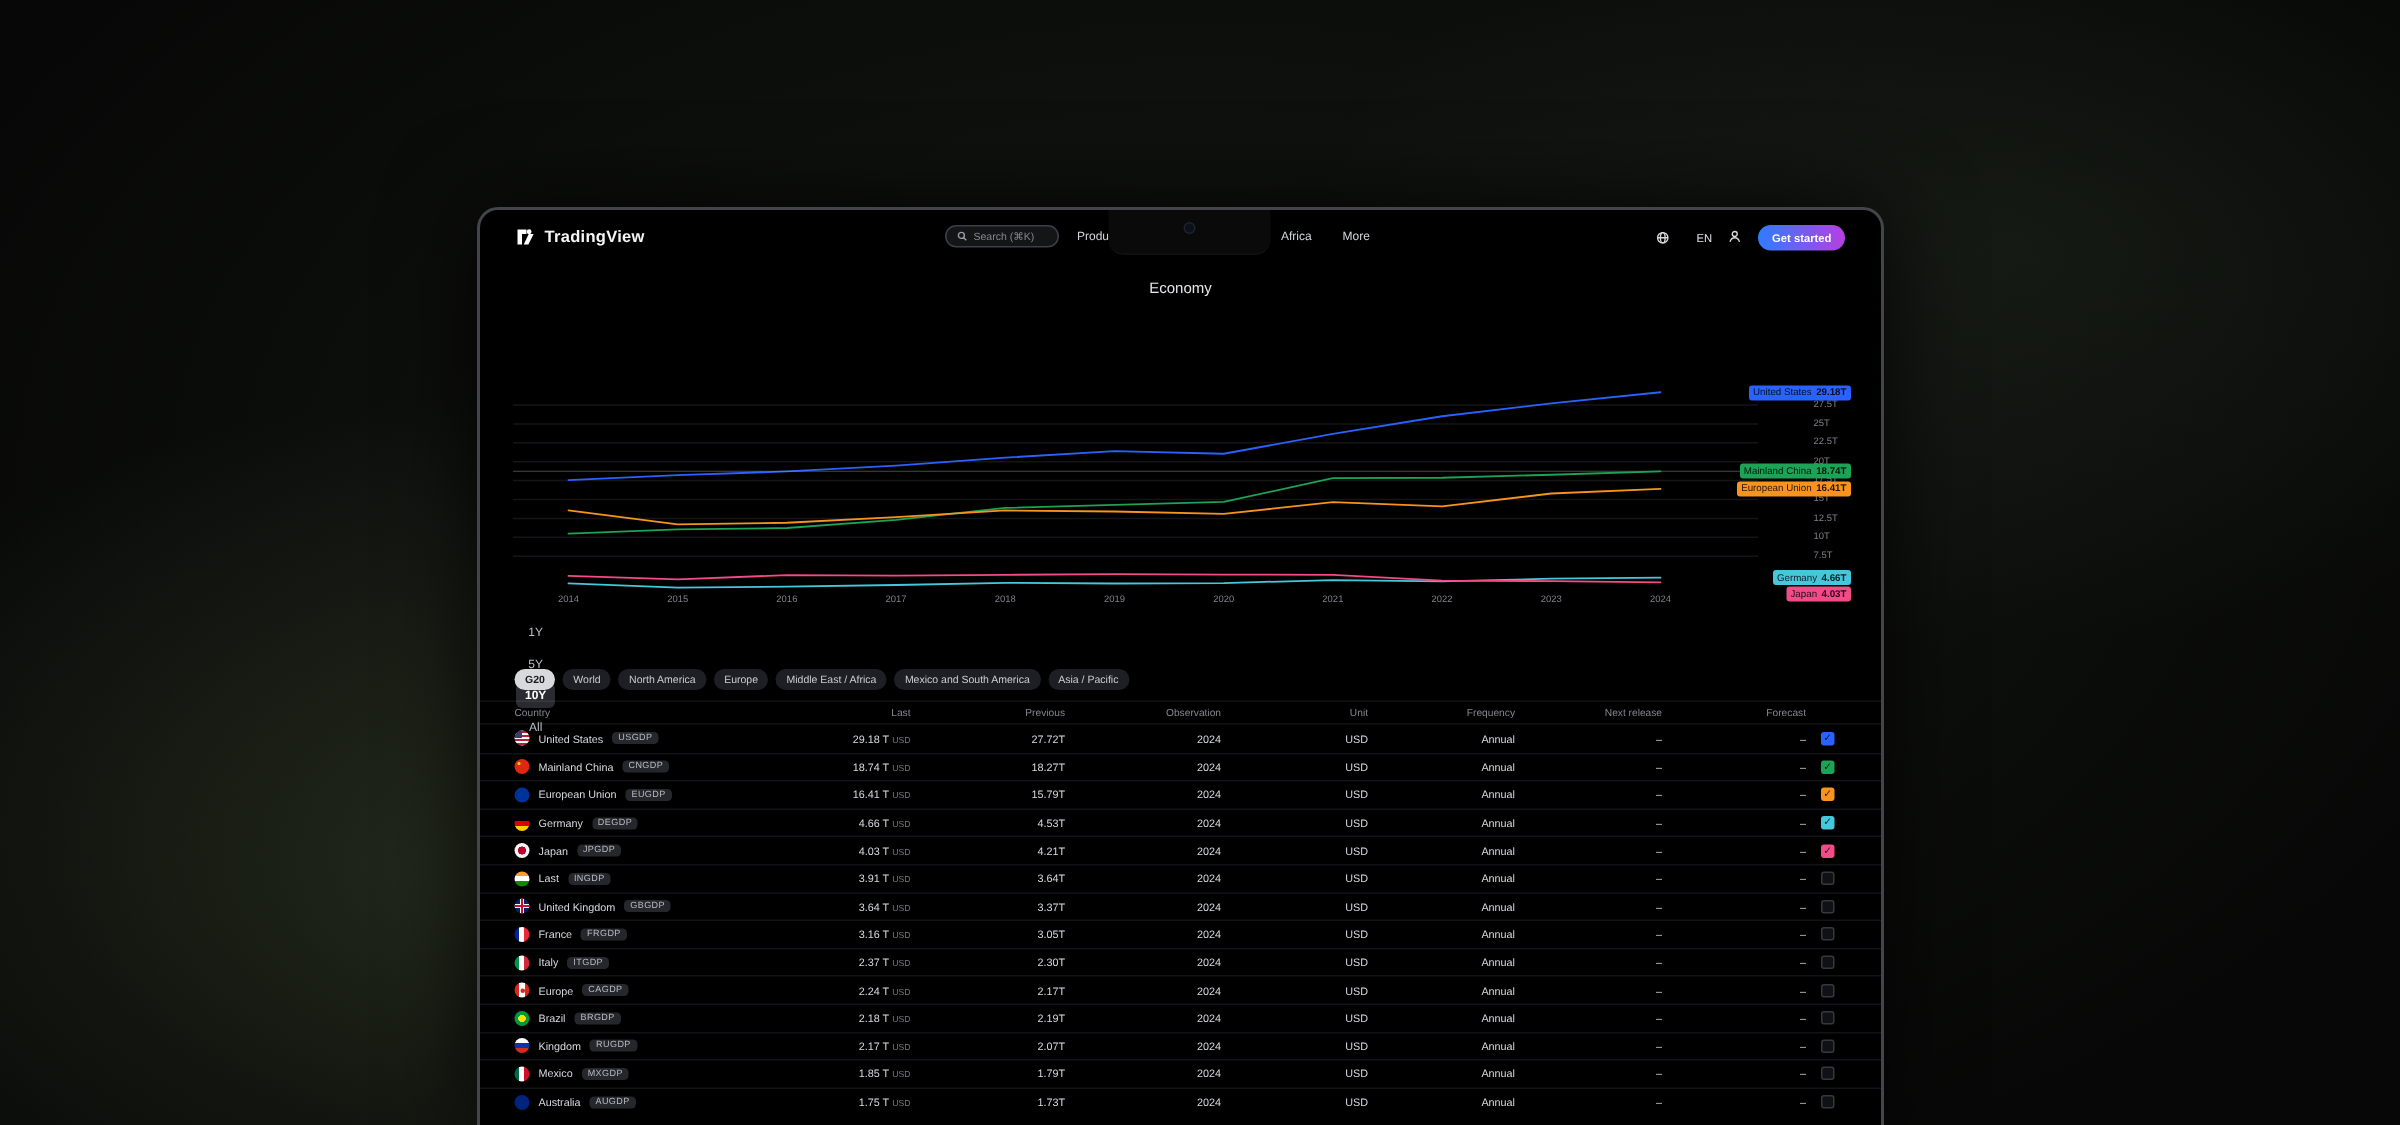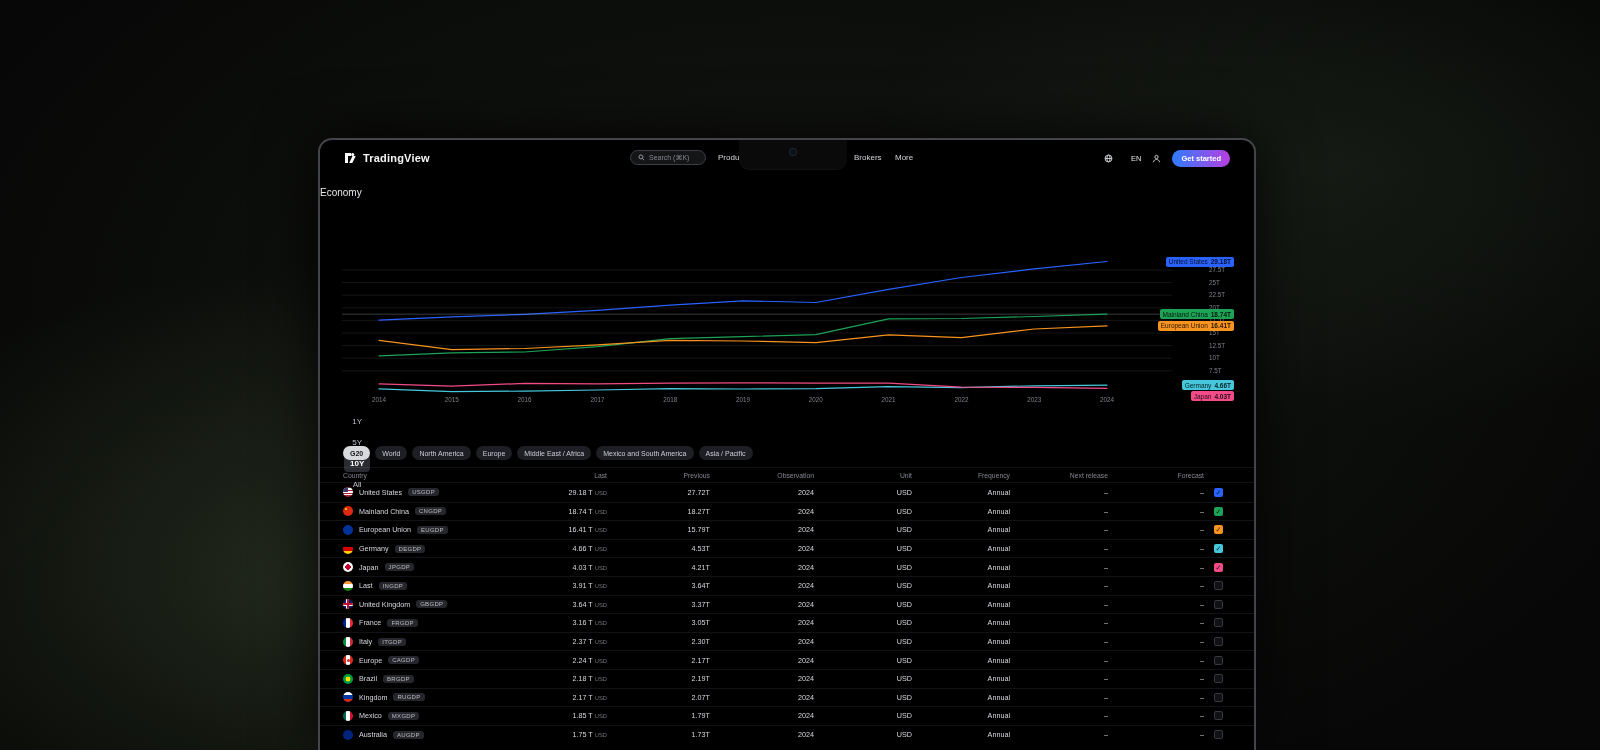--- a/index.html
+++ b/index.html
@@ -37,21 +37,21 @@
     display:flex; align-items:center; gap:4px; padding:0 7px; }
   .search-pill svg { width:7px; height:7px; stroke:#9a9da6; fill:none; stroke-width:1.6; }
   .search-text { color:#84878f; font-size:7px; white-space:nowrap; }
   .nav-item { position:absolute; top:13px; color:#d3d5da; font-size:8px; white-space:nowrap; cursor:pointer; }
   .nav-right { position:absolute; right:24px; top:9px; display:flex; align-items:center; gap:11px; }
   .lang { display:flex; align-items:center; gap:18px; color:#e2e3e7; font-size:7.5px; }
   .lang svg, .user-ic svg { width:9px; height:9px; stroke:#d7d9de; fill:none; stroke-width:1.2; }
   .cta { background:linear-gradient(90deg,#2e7cff,#b73fe0); color:#fff; font-size:7.5px; font-weight:bold;
     padding:4px 9px; border-radius:9px; border:none; white-space:nowrap; }
   
-  .crumb { position:absolute; left:0; right:0; top:47px; color:#e6e7ea; font-size:10px; }
+  .crumb { position:absolute; left:0; right:0; top:47px; text-align:center; color:#e6e7ea; font-size:10px; }
   .gdp-row { position:absolute; left:0; right:0; top:60px; display:flex; justify-content:center; align-items:center; gap:6px; cursor:pointer; }
   .gdp-title { color:#fff; font-size:27px; font-weight:bold; letter-spacing:0.5px; }
   .chev { width:7px; height:7px; border-right:2px solid #e8e9ec; border-bottom:2px solid #e8e9ec;
     transform:rotate(45deg) translateY(-2px); }
   
   .chart { position:absolute; left:0; top:110px; width:938px; height:152px; }
   .chart svg { position:absolute; left:0; top:0; }
   .ytick { position:absolute; left:889px; color:#7d808a; font-size:6.3px; }
   .xtick { position:absolute; top:146px; width:26px; text-align:center; color:#7d808a; font-size:6.3px; }
   .price-badge { position:absolute; right:24px; display:flex; gap:3px; align-items:center;
@@ -122,21 +122,21 @@
     </div>
     <div class="search-pill">
       <svg viewBox="0 0 12 12">
         <circle cx="5" cy="5" r="3.4"></circle>
           <path d="M7.6 7.6 L10.6 10.6"></path>
       </svg>
       <span class="search-text">Search (⌘K)</span>
     </div>
     <div id="nav-items">
         <span class="nav-item" style="left: 398px;">Products</span>
-        <span class="nav-item" style="left: 534px;">Brokers</span>
+        <span class="nav-item" style="left: 534px;">Africa</span>
         <span class="nav-item" style="left: 575px;">More</span>
       </div>
     <div class="nav-right">
       <span class="lang">
         <svg viewBox="0 0 12 12">
           <circle cx="6" cy="6" r="4.6"></circle>
             <ellipse cx="6" cy="6" rx="2.1" ry="4.6"></ellipse>
             <path d="M1.4 6h9.2"></path>
         </svg>
         <span>EN</span>

